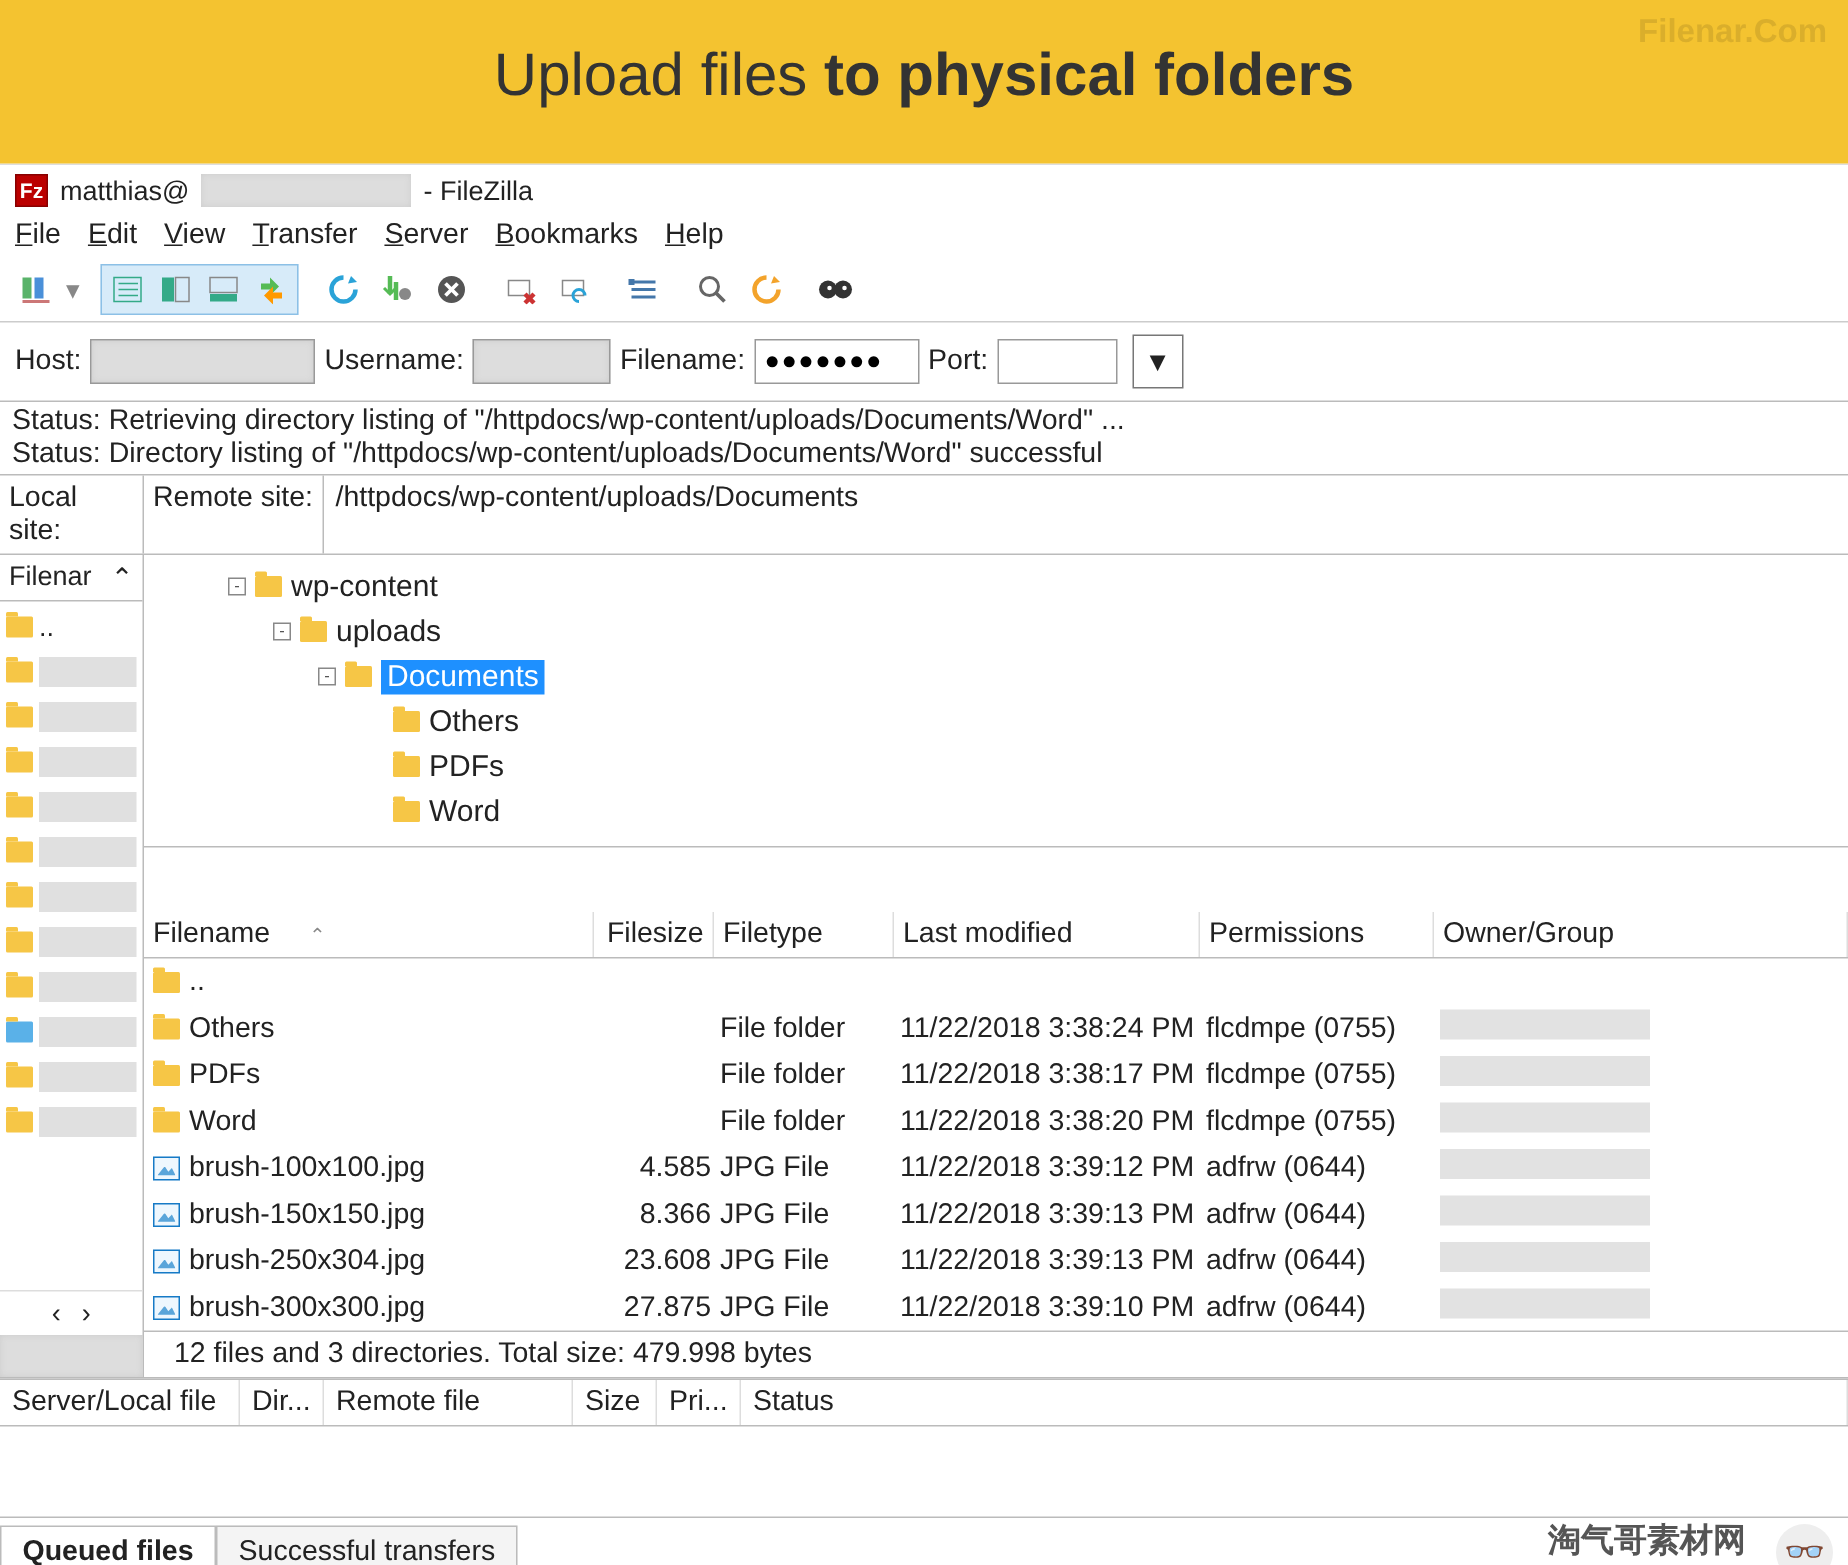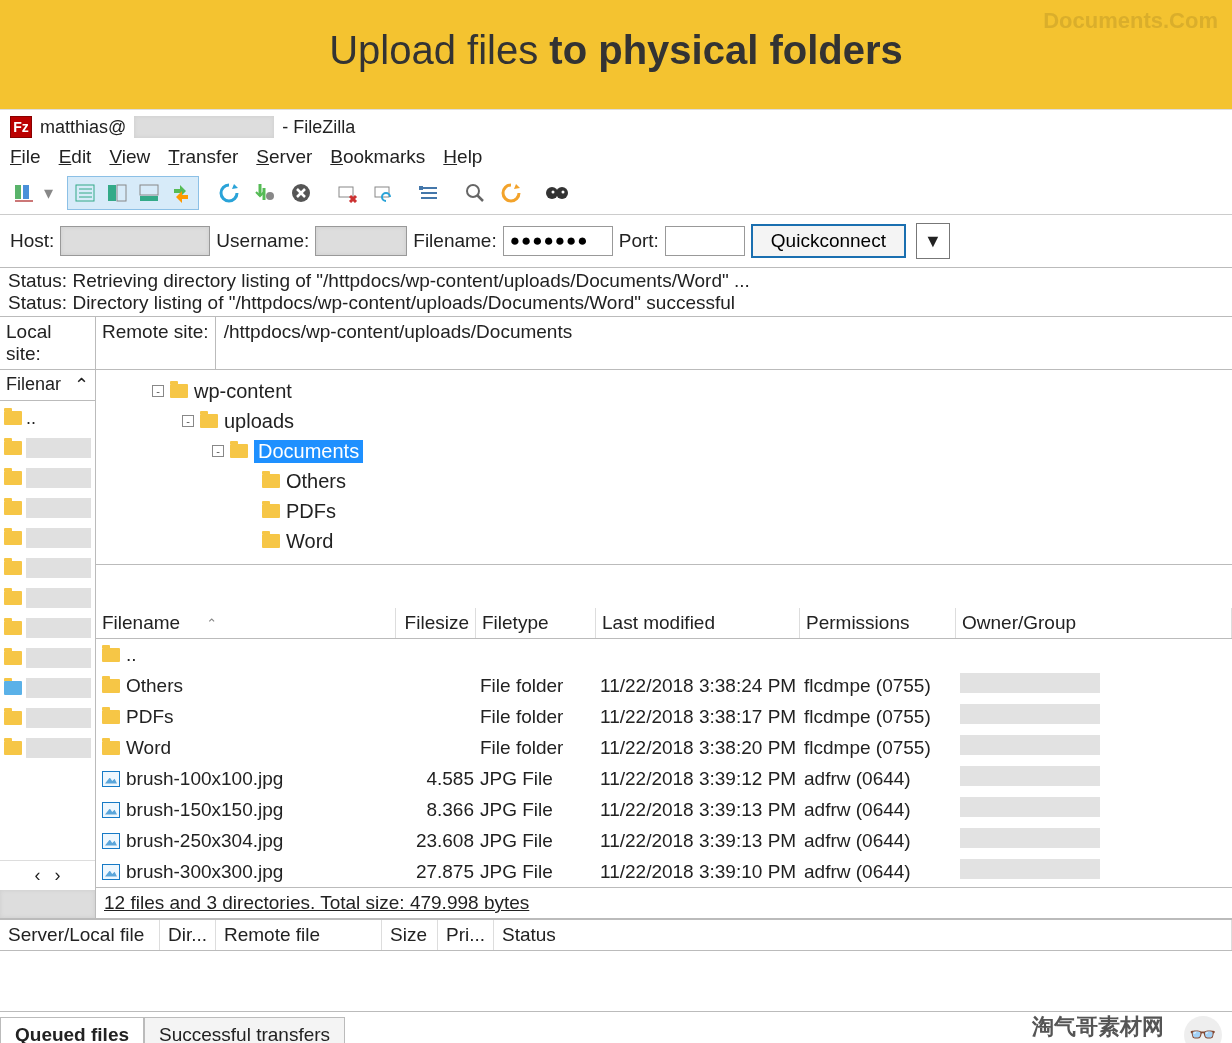--- a/index.html
+++ b/index.html
@@ -54,37 +54,37 @@
   .col-perm { width:156px;}
   .col-own { flex:1;}
   .filerow { display:flex; align-items:center; font-size:19px; height:31px; padding-left:4px;}
   .filerow .c-name{ width:300px; display:flex; align-items:center; gap:6px; padding-left:2px;}
   .filerow .c-size{ width:80px; text-align:right; padding-right:6px;}
   .filerow .c-type{ width:120px;}
   .filerow .c-mod{ width:204px;}
   .filerow .c-perm{ width:156px;}
   .filerow .c-own{ flex:1;}
   .filerow .c-own .redact{ background:#e2e2e2; height:20px; width:140px; display:inline-block;}
-  .summary { border-top:1px solid #bbb; padding:4px 8px; font-size:19px;text-decoration:underline;}
+  .summary { border-top:1px solid #bbb; padding:4px 20px; font-size:19px;}
   .queuehead { display:flex; border-top:1px solid #bbb; border-bottom:1px solid #bbb; font-size:19px;}
   .queuehead > div { padding:4px 8px; border-right:1px solid #ddd;}
   .tabsrow { display:flex; align-items:center; border-top:1px solid #bbb; font-size:19px;}
   .tab { padding:6px 14px; border:1px solid #bbb; background:#f4f4f4; margin-top:-1px;}
   .tab.active { font-weight:700; background:#fff;}
   .footerlogo { margin-left:auto; display:flex; align-items:center; gap:20px; padding-right:10px;}
   .footerlogo .logotext { font-family: "SimSun","Songti SC",serif; font-size:22px; font-weight:700; color:#555;}
   .footerlogo .logourl{ font-size:14px; color:#b54; letter-spacing:2px;}
   .goggles { width:38px; height:38px; border-radius:50%; background:#eee; display:flex; align-items:center; justify-content:center; font-size:22px;}
   svg { display:block; }
 </style>
 </head>
 <body>
 
 <div class="banner">
-  <div class="banner-watermark">Documents.Com</div>
+  <div class="banner-watermark">Filenar.Com</div>
   <div class="banner-title">
     <span>Upload files </span><b>to physical folders</b>
   </div>
 </div>
 
 <div class="window">
   <div class="titlebar">
     <span class="fz-logo">Fz</span>
     <span>matthias@</span>
     <span class="blurbox" style="width:140px;height:22px"></span>
@@ -211,21 +211,20 @@
 
   <div class="quickbar">
     <label>Host:</label>
     <span class="blurbox" style="width:150px;height:30px;border:1px solid #999"></span>
     <label>Username:</label>
     <span class="blurbox" style="width:92px;height:30px;border:1px solid #999"></span>
     <label>Filename:</label>
     <input type="text" style="width: 110px; letter-spacing: 1px;" value="●●●●●●●">
     <label>Port:</label>
     <input type="text" style="width: 80px;">
-    <button class="qc-btn">Quickconnect</button>
     <div class="qc-dd">▼</div>
   </div>
 
   <div class="status-log">
     <div>Status:   Retrieving directory listing of "/httpdocs/wp-content/uploads/Documents/Word" ...</div>
     <div>Status:   Directory listing of "/httpdocs/wp-content/uploads/Documents/Word" successful</div>
   </div>
 
   <div class="sitebar">
     <div class="lbl" style="width:96px">Local site:</div>

